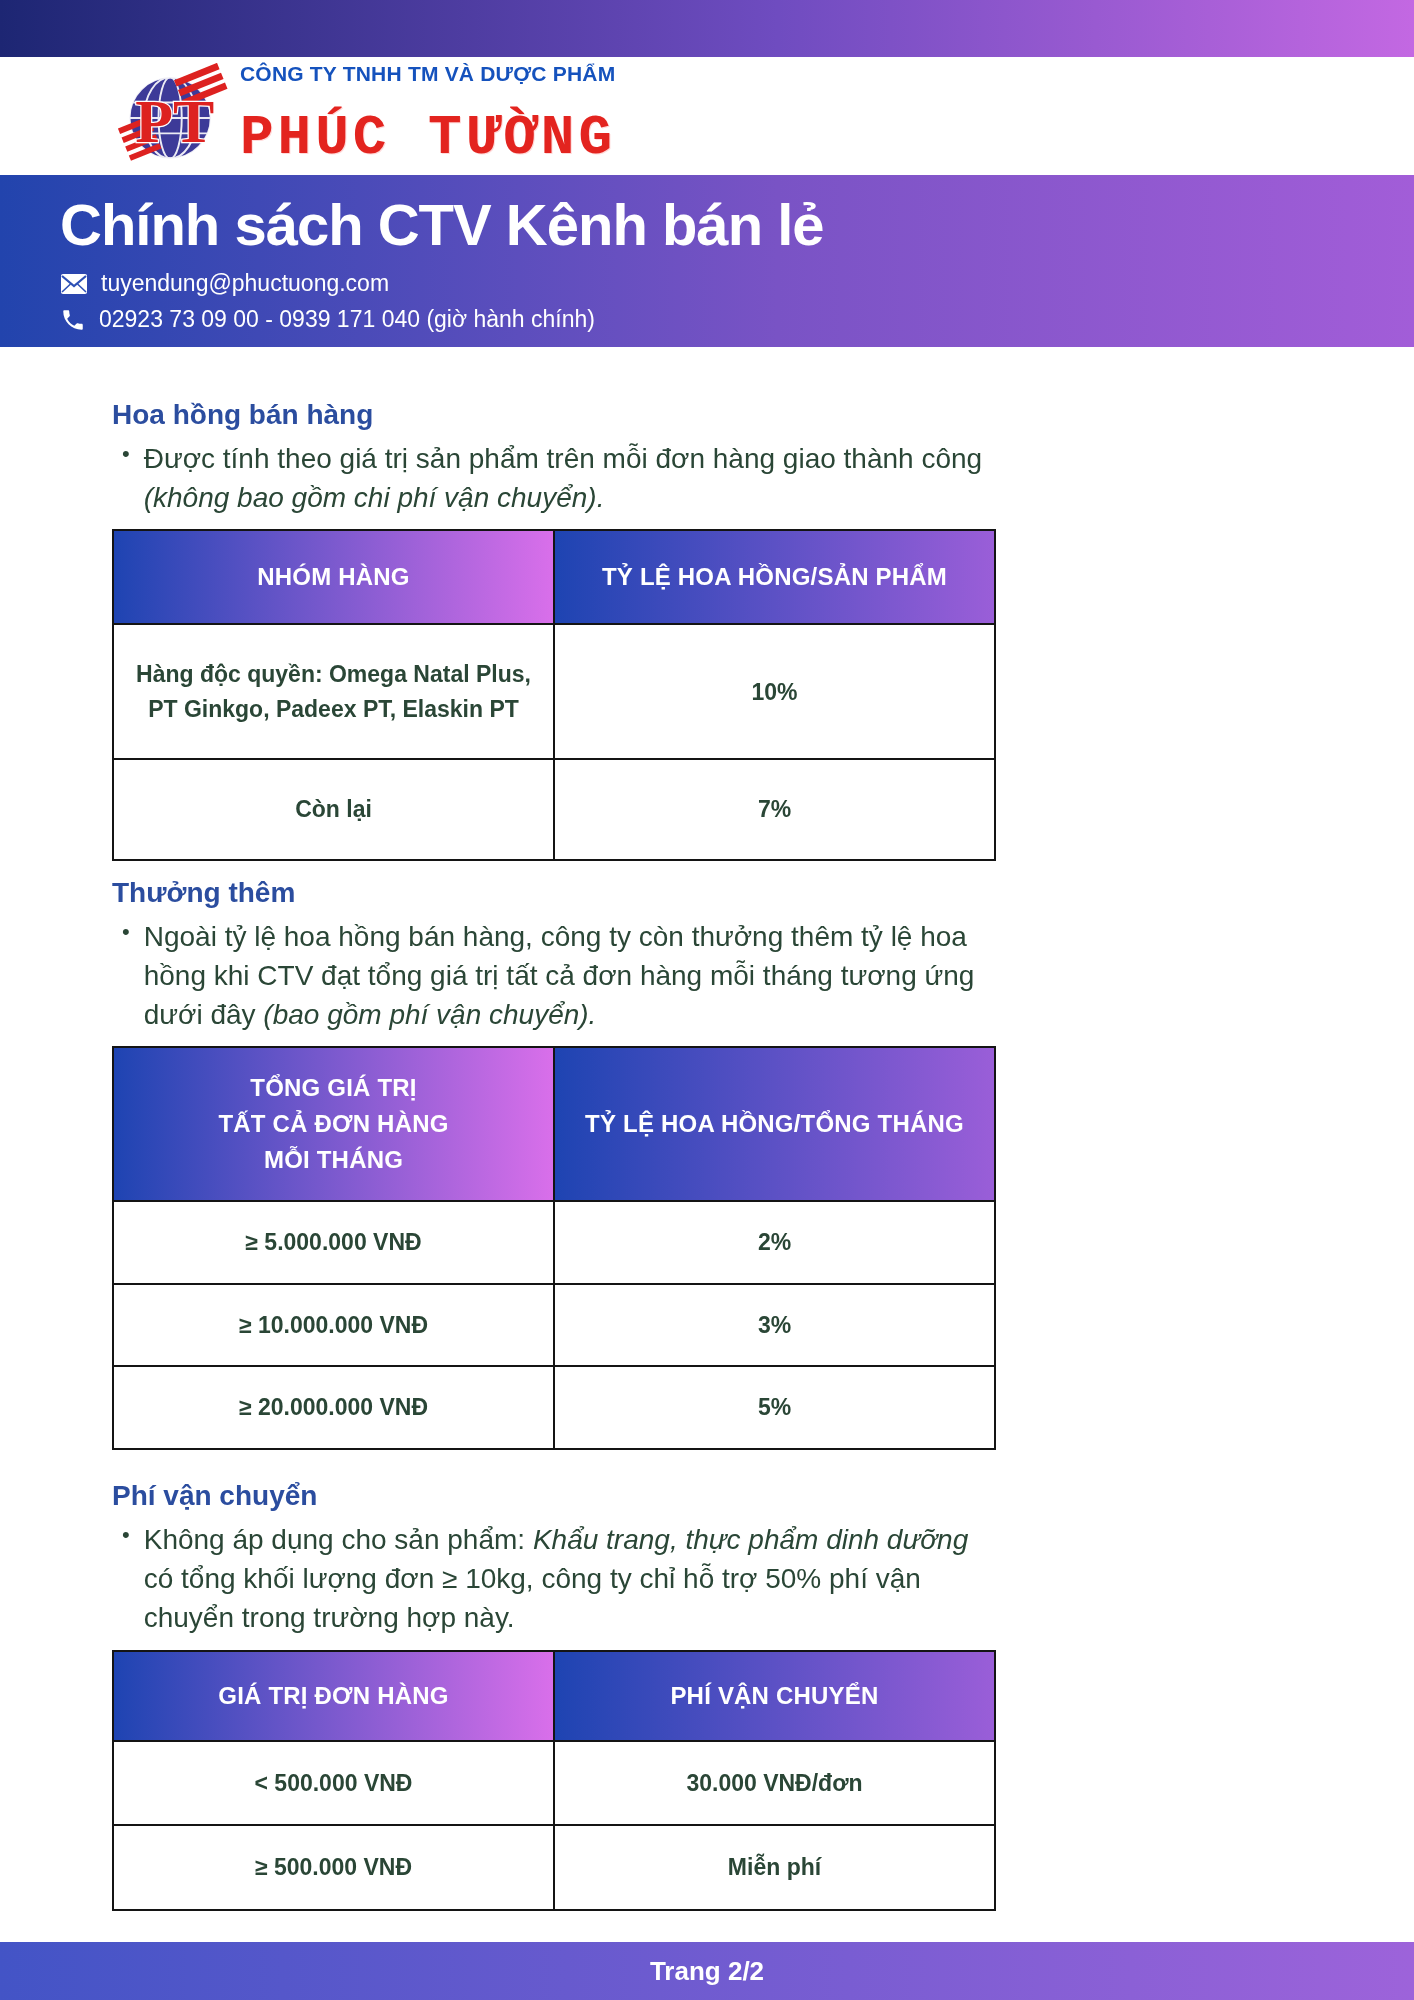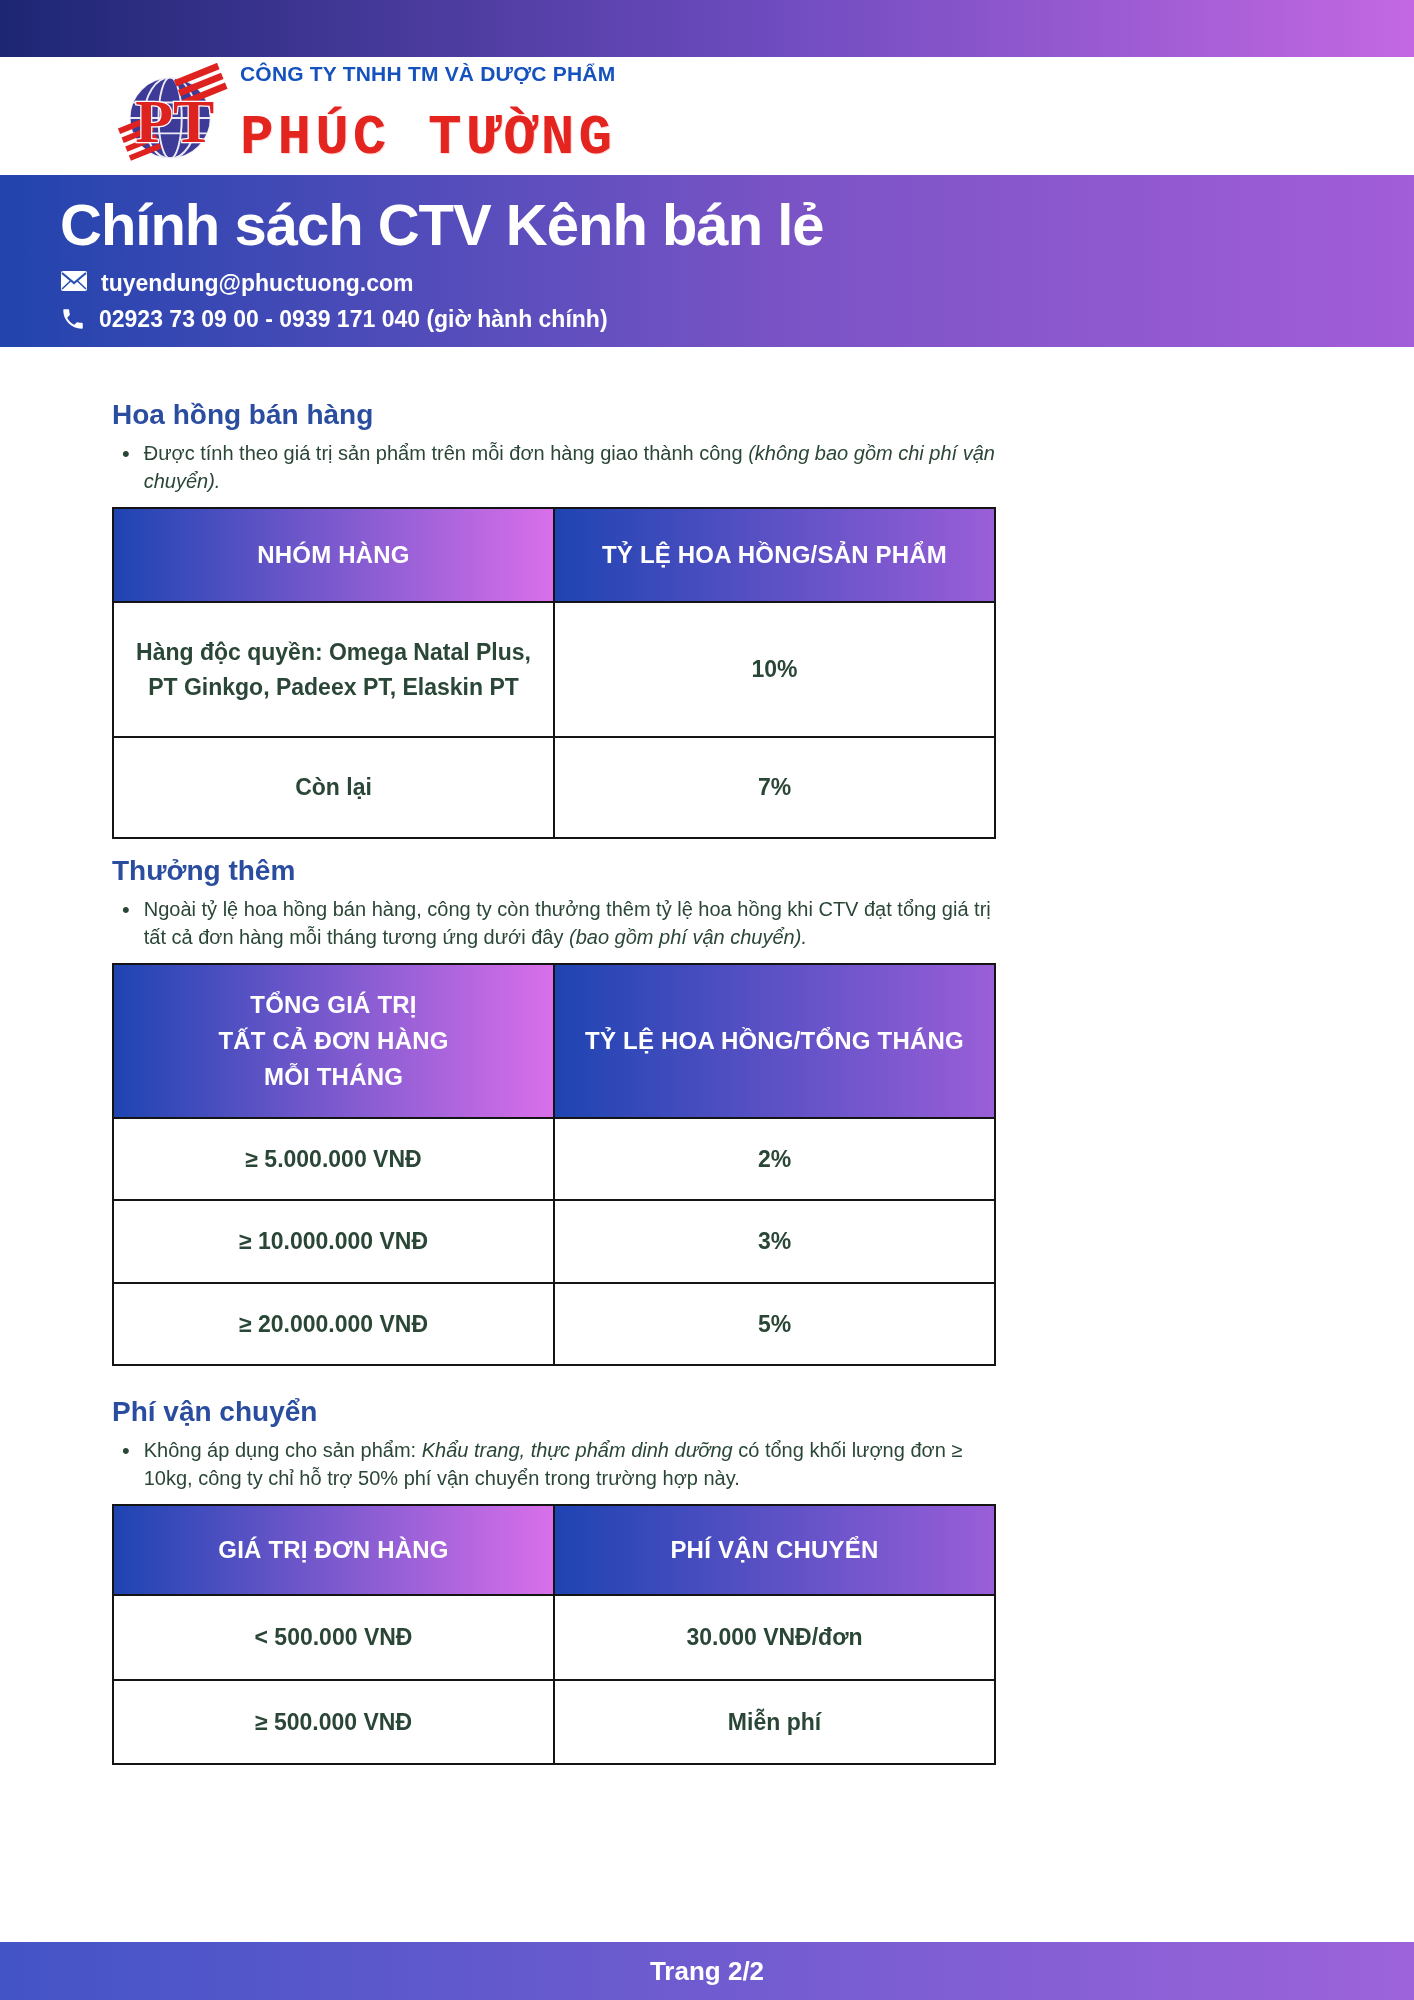--- a/index.html
+++ b/index.html
@@ -16,30 +16,30 @@
   .logo svg.mark{width:116px;height:106px;display:block;}
   .logo-text{display:flex;flex-direction:column;}
   .company{font-size:21px;font-weight:bold;color:#1552bd;letter-spacing:.2px;}
   .brand{font-size:56px;font-weight:bold;color:#e3241f;letter-spacing:4px;margin-top:20px;
          font-family:Liberation Mono, monospace;text-shadow:1px 1px 0 #ffd9d9;}
   
   .titleband{height:172px;flex:none;box-sizing:border-box;color:#fff;
     background:linear-gradient(90deg,#2244ad 0%,#7953c5 55%,#a25dd8 100%);
     padding:14px 0 0 60px;}
   .titleband h1{margin:2px 0 12px;font-size:58px;font-weight:bold;letter-spacing:-1px;}
-  .contact{display:flex;align-items:flex-start;gap:13px;font-size:23px;margin-top:9px;font-weight:bold;}
+  .contact{display:flex;align-items:center;gap:13px;font-size:23px;margin-top:9px;}
   .contact svg{flex:none;display:block;}
   
   .content{flex:1;padding:0 418px 0 112px;overflow:hidden;}
   .sec-h{color:#2b4d9f;font-size:28px;font-weight:bold;margin:52px 0 8px;}
   .sec2 .sec-h{margin-top:16px;}
   .sec3 .sec-h{margin-top:30px;}
   .bullet-row{display:flex;gap:14px;padding-left:10px;}
   .dot{color:#2a4636;font-size:22px;line-height:1.4;flex:none;}
-  .btext{margin:0;font-size:20px;line-height:1.4;color:#2a4636;}
+  .btext{margin:0;font-size:28px;line-height:1.4;color:#2a4636;}
   .btext em{font-style:italic;}
   .tbl{width:100%;border-collapse:collapse;table-layout:fixed;margin-top:12px;}
   .tbl th,.tbl td{border:2px solid #141414;white-space:pre-line;}
   .tbl th{color:#fff;font-size:24px;font-weight:bold;letter-spacing:.2px;line-height:1.5;}
   .g1{background:linear-gradient(90deg,#1e44b2 0%,#d96fea 100%);}
   .g2{background:linear-gradient(90deg,#1e44b2 0%,#9a5ed8 100%);}
   .tbl td{color:#2a4636;font-size:23px;font-weight:bold;text-align:center;line-height:1.5;}
   .t1 th{padding:28px 12px;} .t1 td{padding:32px 16px;}
   .t2 th{padding:22px 12px;} .t2 td{padding:23px 16px;border-radius:9px;}
   .t3 th{padding:26px 4px;} .t3 td{padding:24px 16px;}

